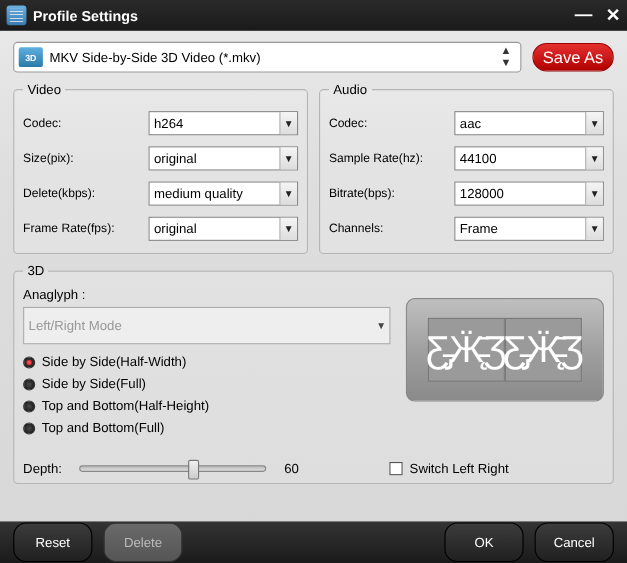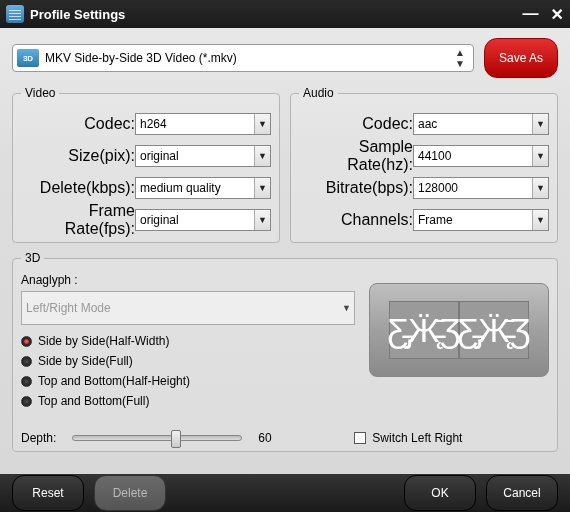--- a/index.html
+++ b/index.html
@@ -10,27 +10,27 @@
 .titlebar .app-icon:before { content: ""; position: absolute; top: 3px; left: 3px; right: 3px; bottom: 3px; background: repeating-linear-gradient(0deg, #fff 0, #fff 1px, transparent 1px, transparent 3px); opacity: .7; }
 .titlebar .title { color: #fff; font-weight: bold; font-size: 13px; }
 .titlebar .win-ctrl { position: absolute; right: 6px; top: 0; height: 28px; display: flex; align-items: center; gap: 12px; }
 .titlebar .win-ctrl span { color: #fff; font-size: 16px; font-weight: bold; cursor: pointer; }
 .body { padding: 10px 12px 0 12px; background: linear-gradient(#e8e8e8, #dedede 30%, #d8d8d8); height: calc(100% - 28px - 38px); }
 .toprow { display: flex; gap: 10px; align-items: center; margin-bottom: 8px; }
 .profile-select { flex: 1; height: 28px; background: #fff; border: 1px solid #999; border-radius: 4px; display: flex; align-items: center; padding: 0 4px; }
 .profile-select .fmt-icon { width: 22px; height: 18px; background: linear-gradient(#5fb0e0, #2a7aaa); border-radius: 2px; display: flex; align-items: center; justify-content: center; color: #fff; font-size: 8px; font-weight: bold; margin-right: 6px; }
 .profile-select .txt { flex: 1; font-size: 12px; }
 .profile-select .arrow { font-size: 10px; color: #333; padding: 0 4px; }
-.save-as { width: 74px; height: 40px; background: linear-gradient(#e63030, #b00000); border: 1px solid #900; border-radius: 13px; color: #fff; font-size: 12px; display: flex; align-items: center; justify-content: center; cursor: pointer; }
+.save-as { width: 74px; height: 26px; background: linear-gradient(#e63030, #b00000); border: 1px solid #900; border-radius: 13px; color: #fff; font-size: 15px; display: flex; align-items: center; justify-content: center; cursor: pointer; }
 .columns { display: flex; gap: 10px; }
 fieldset { border: 1px solid #b5b5b5; border-radius: 4px; padding: 8px 8px 6px 8px; background: rgba(255,255,255,.15); }
 fieldset legend { font-size: 12px; padding: 0 4px; }
 .col { flex: 1; }
 .row { display: flex; align-items: center; height: 32px; }
-.row .lbl { width: 114px; font-size: 16px; text-align: right; }
+.row .lbl { width: 114px; font-size: 11px; }
 .select { flex: 1; height: 22px; background: #fff; border: 1px solid #888; display: flex; align-items: center; padding: 0 4px; font-size: 12px; position: relative; }
 .select .val { flex: 1; }
 .select .btn { width: 16px; height: 100%; border-left: 1px solid #aaa; display: flex; align-items: center; justify-content: center; font-size: 9px; color: #222; background: linear-gradient(#f5f5f5,#ddd); margin-right: -4px; }
 .section-3d { margin-top: 8px; }
 .section-3d .inner { display: flex; gap: 14px; }
 .left3d { flex: 1; }
 .anag-lbl { font-size: 12px; margin-bottom: 4px; }
 .anag-select { height: 22px; background: #eee; border: 1px solid #aaa; display: flex; align-items: center; padding: 16px 4px; font-size: 12px; color: #999; }
 .anag-select .val { flex: 1; }
 .anag-select .btn { width: 16px; height: 100%; border-left: 1px solid #aaa; display: flex; align-items: center; justify-content: center; font-size: 9px; color: #444; background: linear-gradient(#f0f0f0,#ddd); margin-right: -4px; }

